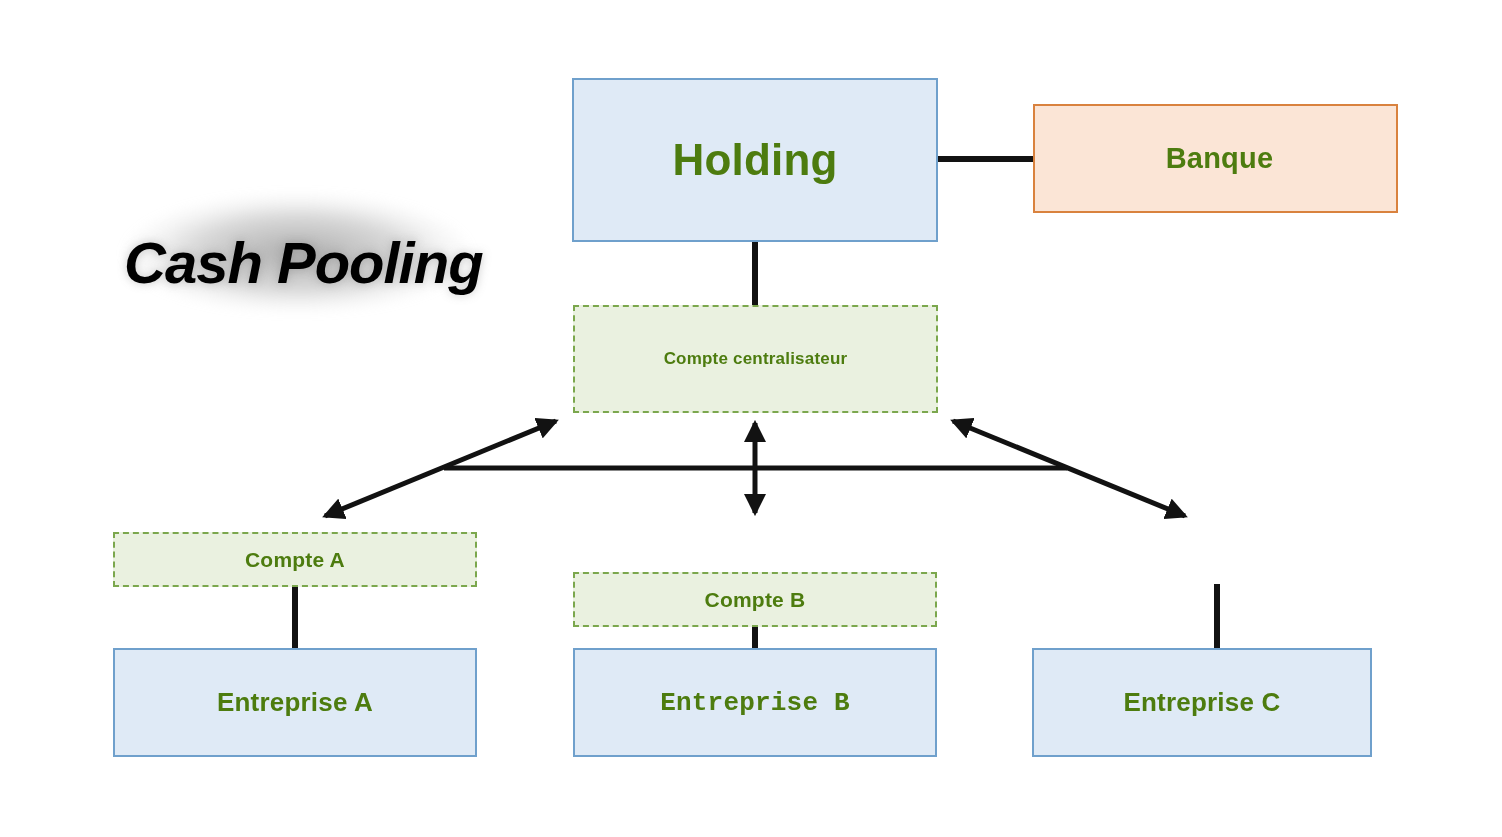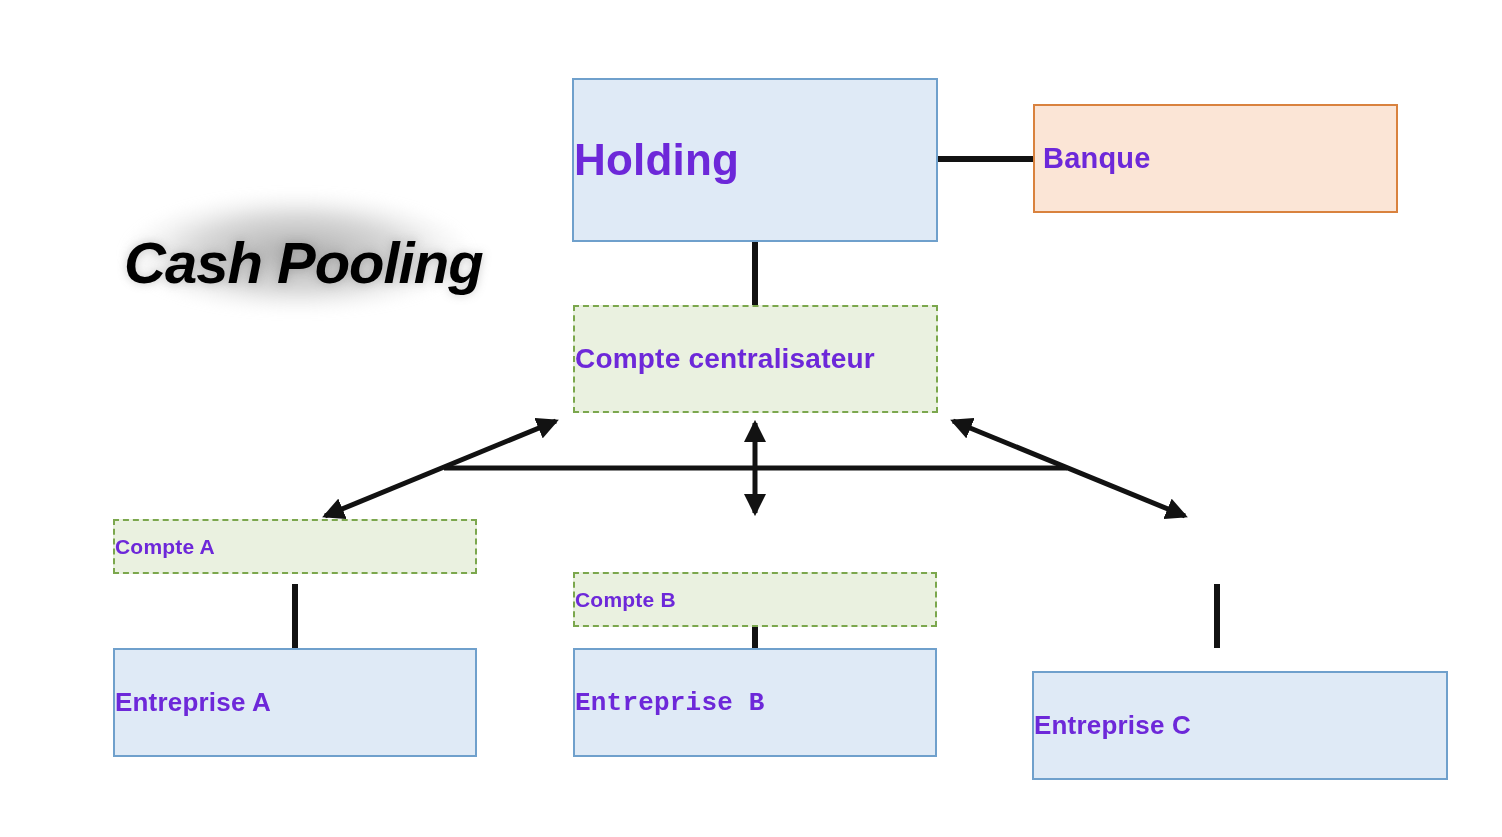--- a/index.html
+++ b/index.html
@@ -20,49 +20,49 @@
     left: 0;
     top: 0;
     width: 1502px;
     height: 837px;
     pointer-events: none;
   }
   .node {
     position: absolute;
     display: flex;
     align-items: center;
-    justify-content: flex-start;
+    justify-content: center;
     text-align: center;
     font-weight: 700;
-    color: #6d28d9;
+    color: #4d7c0f;
     box-sizing: border-box;
     letter-spacing: 0.2px;
   }
   .node-blue {
     background: #dfeaf6;
     border: 2.5px solid #6fa0cc;
   }
   .node-orange {
     background: #fbe5d6;
     border: 2.5px solid #d9823e;
     padding-left: 8px;
   }
   .node-green {
     background: #eaf1e0;
     border: 2.5px dashed #7ba74d;
   }
   .holding      { left: 572px;  top: 78px;  width: 366px; height: 164px; font-size: 44px; }
   .banque       { left: 1033px; top: 104px; width: 365px; height: 109px; font-size: 29px; }
-  .centralisateur { left: 573px; top: 305px; width: 365px; height: 108px; font-size: 28px; }
-  .compte-a     { left: 113px;  top: 519px; width: 364px; height: 55px;  font-size: 21px; }
+  .centralisateur { left: 573px; top: 305px; width: 365px; height: 108px; font-size: 17px; }
+  .compte-a     { left: 113px;  top: 532px; width: 364px; height: 55px;  font-size: 21px; }
   .compte-b     { left: 573px;  top: 528px; width: 364px; height: 55px;  font-size: 21px; margin-top: 44px; }
   .compte-c     { left: 1032px; top: 528px; width: 365px; height: 55px;  font-size: 21px; }
   .entreprise-a { left: 113px;  top: 648px; width: 364px; height: 109px; font-size: 26px; }
   .entreprise-b { left: 573px;  top: 648px; width: 364px; height: 109px; font-size: 26px; font-family: Liberation Mono, monospace; }
-  .entreprise-c { left: 1032px; top: 648px; width: 416px; height: 109px; font-size: 26px; margin-top: 23px; }
+  .entreprise-c { left: 1032px; top: 648px; width: 340px; height: 109px; font-size: 26px; }
 
   .title-glow {
     position: absolute;
     left: 85px;
     top: 190px;
     width: 425px;
     height: 140px;
     background: radial-gradient(ellipse 52% 55% at 50% 45%,
       rgba(125,125,125,0.62) 0%,
       rgba(150,150,150,0.38) 45%,

